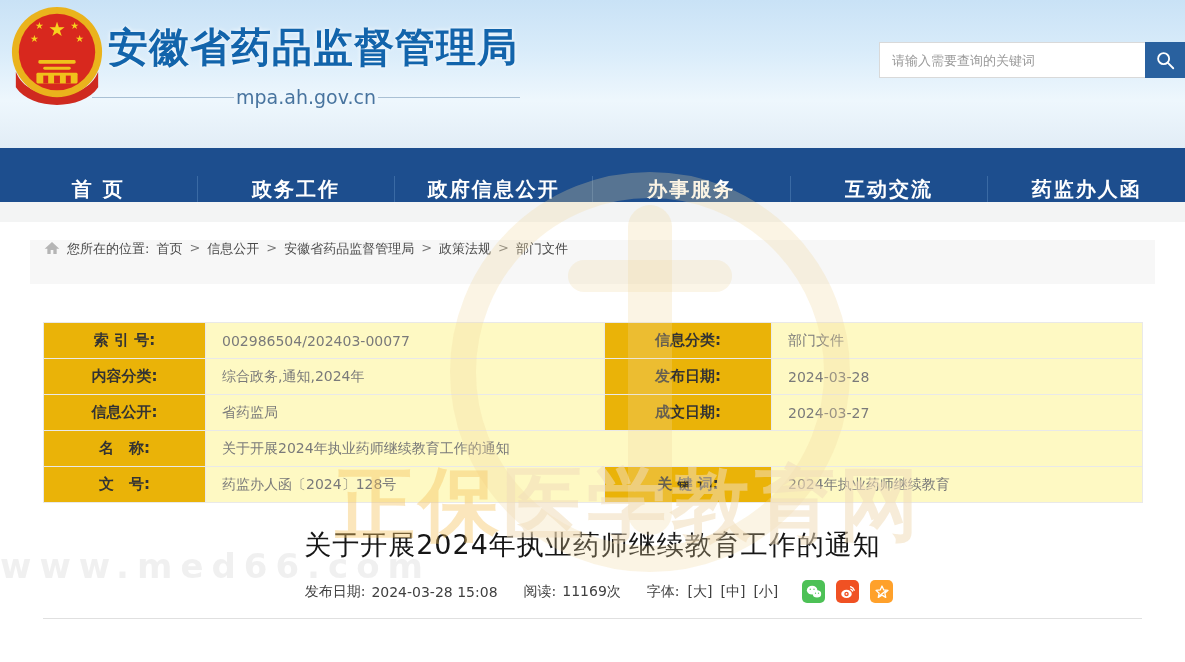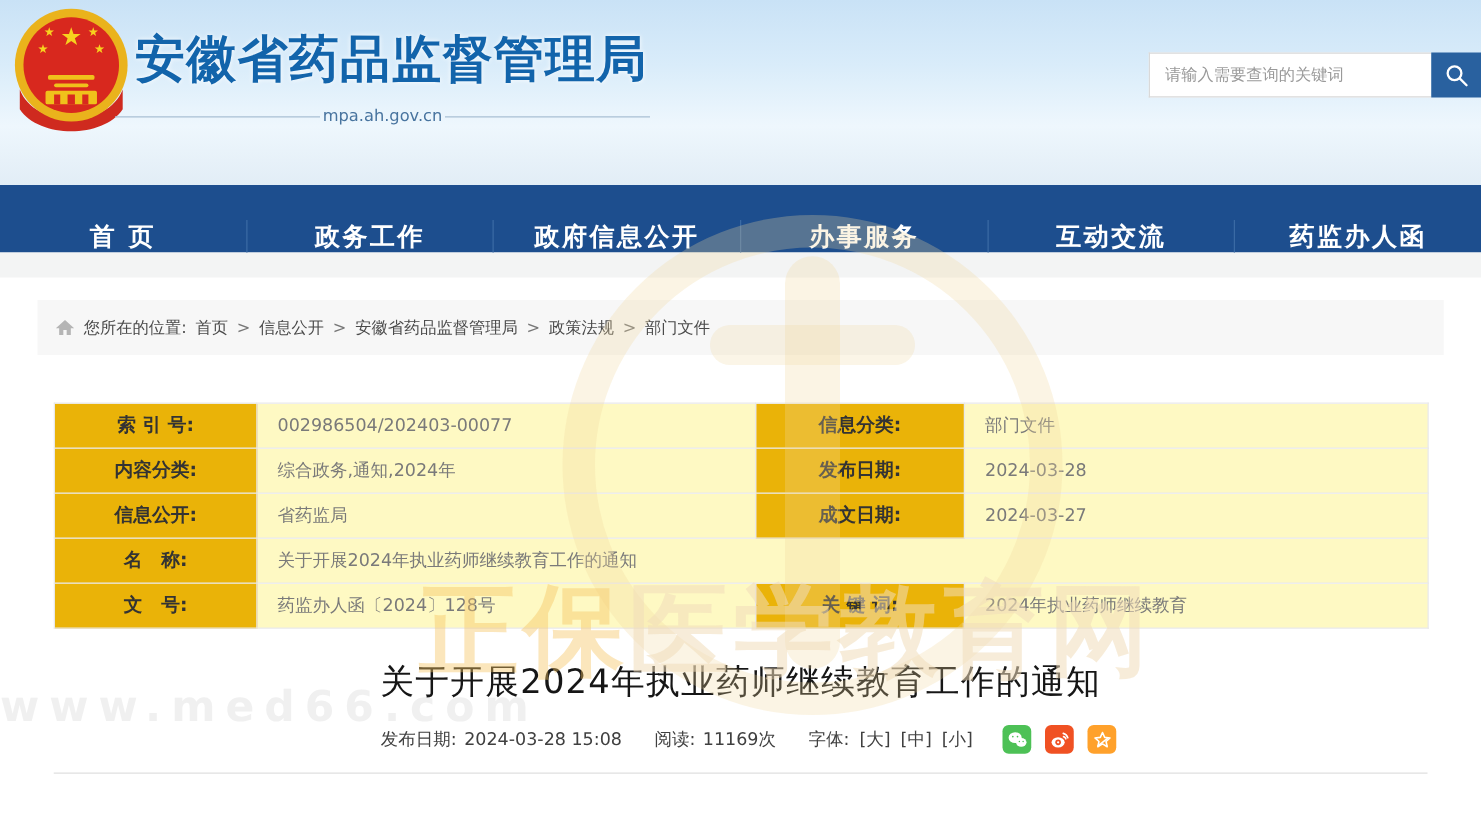--- a/index.html
+++ b/index.html
@@ -15,47 +15,47 @@
   }
   .emblem { position:absolute; left:8px; top:5px; width:98px; height:102px; }
   .site-title {
     position:absolute; left:108px; top:20px; font-size:40px; font-weight:bold;
     color:#1264ab; letter-spacing:1px; text-shadow:0 0 4px rgba(255,255,255,.95);
     white-space:nowrap;
   }
   .site-url-row {
     position:absolute; left:92px; top:86px; width:428px;
     display:flex; align-items:center; gap:2px;
-    color:#48749f; font-size:13px;
+    color:#48749f; font-size:19px;
   }
   .site-url-row .line { flex:1; height:1px; background:#a9c0d4; }
   .search { position:absolute; right:0; top:42px; display:flex; height:36px; }
   .search input {
-    width:226px; height:36px; border:1px solid #d9d9d9; border-right:none;
+    width:266px; height:36px; border:1px solid #d9d9d9; border-right:none;
     background:#fff; padding:0 12px; font-size:13px; color:#333; outline:none;
     font-family:inherit;
   }
   .search input::placeholder { color:#9a9a9a; }
   .search button {
     width:40px; height:36px; background:#29619f; border:none; cursor:pointer;
     display:flex; align-items:center; justify-content:center;
   }
   
   .nav { height:54px; background:#1d4e8e; display:flex; }
   .nav-item {
     flex:1; display:flex; align-items:center; justify-content:center;
     color:#fff; font-size:20px; font-weight:bold; letter-spacing:2px;
     border-right:1px solid #3a6aa4; cursor:pointer; white-space:nowrap;margin-top:28px;
   }
   .nav-item:last-child { border-right:none; }
   
   .strip { height:20px; background:#f3f4f4; }
   .container { margin:18px 30px 0; position:relative; z-index:1; }
   .breadcrumb {
-    background:#f7f7f7; height:44px; display:flex; align-items:center;
+    background:#f7f7f7; height:44px; display:flex; align-items:flex-start;
     padding:0 14px; font-size:13px; color:#4a4a4a; gap:7px; white-space:nowrap;
   }
   .breadcrumb .sep { color:#777; }
   .crumb { cursor:pointer; }
   
   .table-wrap { margin:38px 13px 0; }
   table { width:100%; border-collapse:collapse; table-layout:fixed; }
   td { border:1px solid #e9e9e9; height:36px; font-size:14px; background:#fef9c3; }
   td.lbl {
     background:#eab308; color:#333; font-weight:bold; text-align:center;

